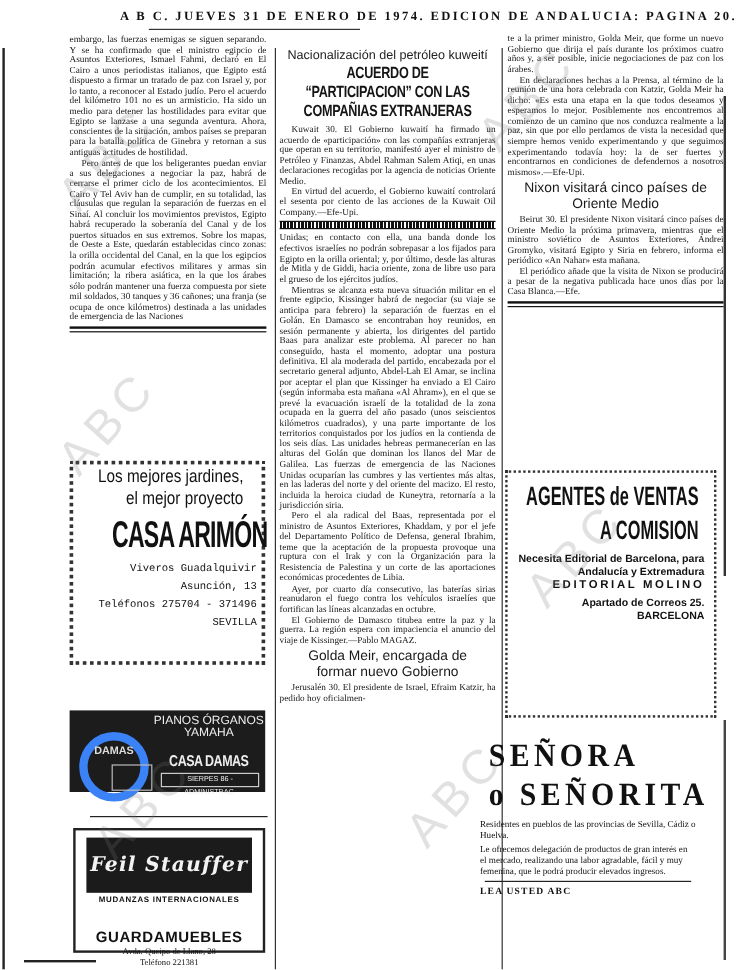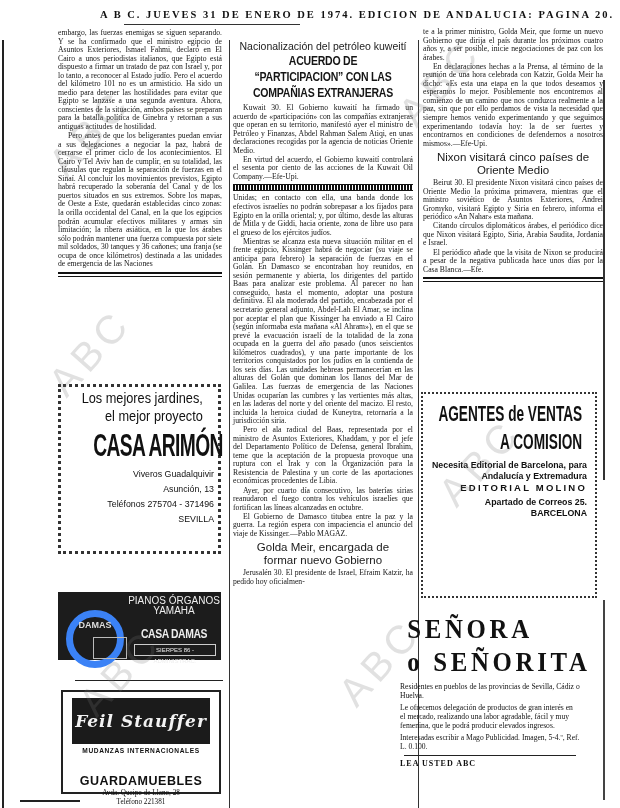--- a/index.html
+++ b/index.html
@@ -29,21 +29,21 @@
               text-align: center; transform: scaleX(0.78); letter-spacing: -0.3px; margin: 1px 0 3px; }
   .subhead { font-family: "Liberation Sans", sans-serif; font-size: 11.5px; line-height: 13px; text-align: center; color: #1a1a1a; margin: 3px 12px 2px; }
 
   .jump-rule { height: 7px; margin: 3px 0; background: repeating-linear-gradient(90deg, #111 0 2px, #fff 2px 3px); border-top: 1px solid #111; border-bottom: 1px solid #111; }
   .dbl-rule { height: 5px; border-top: 2px solid #111; border-bottom: 1px solid #111; margin: 3px 0; }
 
   
   .ad-arimon { position: absolute; left: 58px; top: 384px; width: 163px; height: 170px; border: 3px dotted #333; padding: 2px 4px; text-align: right; }
   .ad-arimon .l1 { font-family: "Liberation Sans", sans-serif; font-size: 15px; line-height: 18px; transform: scaleX(0.85); }
   .ad-arimon .l3 { font-family: "Liberation Sans", sans-serif; font-weight: bold; font-size: 31px; line-height: 38px; transform: scaleX(0.62); letter-spacing: -1px; margin: 2px 0; white-space: nowrap; }
-  .ad-arimon .small { font-family: Liberation Sans, sans-serif; font-size: 8.8px; line-height: 15px; }
+  .ad-arimon .small { font-family: Liberation Mono, monospace; font-size: 8.8px; line-height: 15px; }
 
   
   .ad-damas { position: absolute; left: 58px; top: 592px; width: 163px; height: 68px; background: #1c1c1c; color: #eee; }
   .damas-seal { position: absolute; left: 8px; top: 18px; width: 58px; height: 58px; border-radius: 50%; border: 7px solid #3b82f6; display: flex; align-items: center; justify-content: center; }
   .damas-seal span { font-family: "Liberation Sans", sans-serif; font-weight: bold; font-size: 9px; color: #ddd; }
   .damas-inner { position: absolute; left: 20px; top: 20px; width: 34px; height: 22px; border: 1px solid #bbb; }
   .damas-t1 { position: absolute; left: 70px; top: 4px; width: 92px; text-align: center; font-family: "Liberation Sans", sans-serif; font-size: 10px; line-height: 10px; }
   .damas-t2 { position: absolute; left: 70px; top: 34px; width: 92px; text-align: center; font-family: "Liberation Sans", sans-serif; font-weight: bold; font-size: 13px; transform: scaleX(0.8); letter-spacing: -0.5px; }
   .damas-t3 { position: absolute; left: 76px; top: 52px; width: 82px; height: 12px; border: 1px solid #ccc; text-align: center; font-family: "Liberation Sans", sans-serif; font-size: 6px; line-height: 11px; }
 
@@ -137,40 +137,38 @@
   <p>El Gobierno de Damasco titubea entre la paz y la guerra. La región espera con impaciencia el anuncio del viaje de Kissinger.—Pablo MAGAZ.</p>
   <div class="subhead">Golda Meir, encargada de formar nuevo Gobierno</div>
   <p>Jerusalén 30. El presidente de Israel, Efraim Katzir, ha pedido hoy oficialmen-</p>
 </div>
 
 <div class="col col3">
   <p class="noind">te a la primer ministro, Golda Meir, que forme un nuevo Gobierno que dirija el país durante los próximos cuatro años y, a ser posible, inicie negociaciones de paz con los árabes.</p>
   <p>En declaraciones hechas a la Prensa, al término de la reunión de una hora celebrada con Katzir, Golda Meir ha dicho: «Es esta una etapa en la que todos deseamos y esperamos lo mejor. Posiblemente nos encontremos al comienzo de un camino que nos conduzca realmente a la paz, sin que por ello perdamos de vista la necesidad que siempre hemos venido experimentando y que seguimos experimentando todavía hoy: la de ser fuertes y encontrarnos en condiciones de defendernos a nosotros mismos».—Efe-Upi.</p>
   <div class="subhead">Nixon visitará cinco países de Oriente Medio</div>
   <p>Beirut 30. El presidente Nixon visitará cinco países de Oriente Medio la próxima primavera, mientras que el ministro soviético de Asuntos Exteriores, Andrei Gromyko, visitará Egipto y Siria en febrero, informa el periódico «An Nahar» esta mañana.</p>
-  <p>Citando círculos diplomáticos árabes, el periódico dice que Nixon visitará Egipto, Siria, Arabia Saudita, Jordania e Israel.</p>
   <p>El periódico añade que la visita de Nixon se producirá a pesar de la negativa publicada hace unos días por la Casa Blanca.—Efe.</p>
   <div class="dbl-rule"></div>
 </div>
 
 <div class="ad-agentes">
   <div class="agentes-h">AGENTES de VENTAS</div>
   <div class="agentes-h">A COMISION</div>
   <div class="agentes-b bold">Necesita Editorial de Barcelona, para Andalucía y Extremadura</div>
   <div class="agentes-mol">EDITORIAL MOLINO</div>
   <div class="agentes-b bold">Apartado de Correos 25.</div>
   <div class="agentes-b bold" style="margin-top:0">BARCELONA</div>
 </div>
 
 <div class="senora">
   <div class="senora-h">SEÑORA</div>
   <div class="senora-h">o SEÑORITA</div>
   <div class="senora-b">Residentes en pueblos de las provincias de Sevilla, Cádiz o Huelva.</div>
   <div class="senora-b">Le ofrecemos delegación de productos de gran interés en el mercado, realizando una labor agradable, fácil y muy femenina, que le podrá producir elevados ingresos.</div>
-  <div class="senora-b">Interesadas escribir a Mago Publicidad. Imagen, 5-4.º, Ref. L. 0.100.</div>
   <div class="senora-rule"></div>
   <div class="senora-foot">LEA USTED ABC</div>
 </div>
 
 <div class="right-edge"></div>
 <div class="right-edge2"></div>
 <div class="footer-mark"></div>
 
 <div class="watermark" style="left:40px; top:110px;">ABC</div>
 <div class="watermark" style="left:390px; top:60px;">ABC</div>

